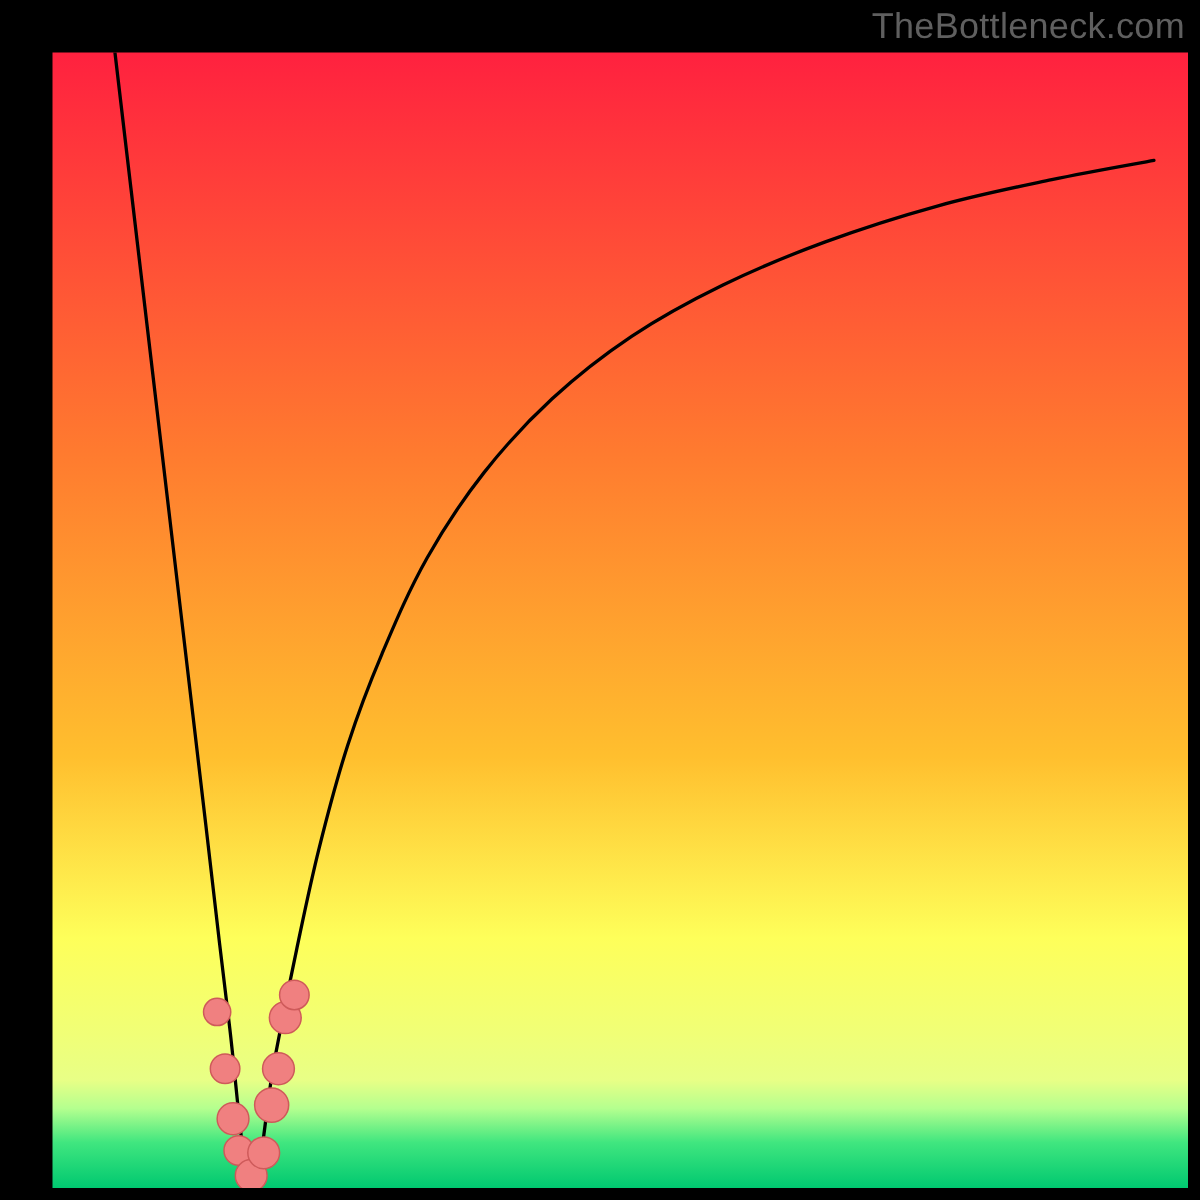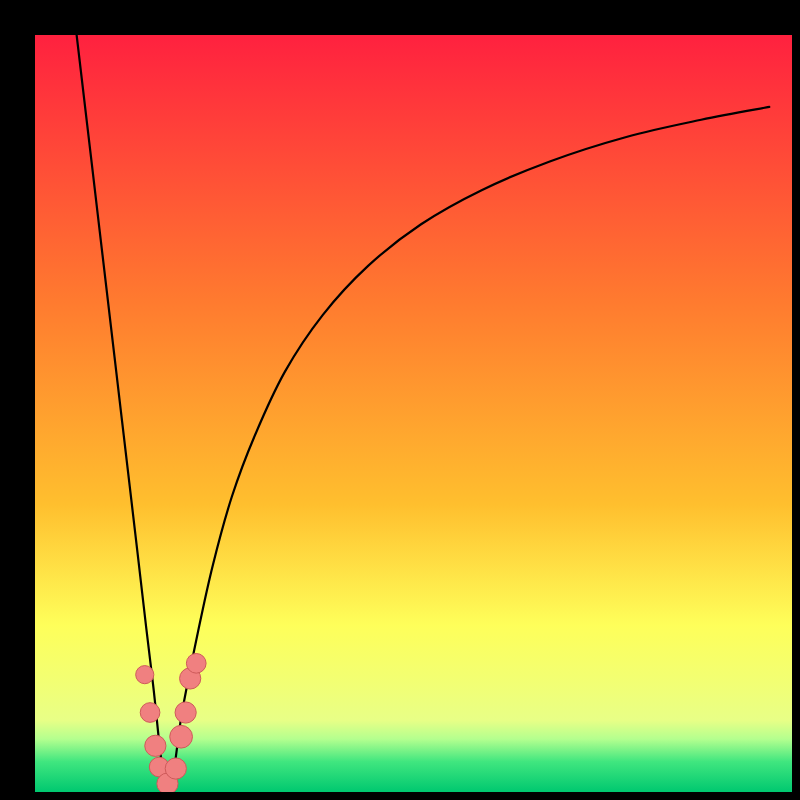--- a/index.html
+++ b/index.html
@@ -30,20 +30,21 @@
   svg {
     position: absolute;
     top: 0;
     left: 0;
   }
 </style>
 </head>
 <body>
 
 <div class="outer">
+  <div class="watermark">TheBottleneck.com</div>
   <svg id="svg" width="800" height="800" viewBox="0 0 800 800">
       <defs>
         <linearGradient id="bg" x1="0" y1="0" x2="0" y2="1">
           <stop offset="0%" stop-color="#ff213f"></stop>
           <stop offset="35%" stop-color="#ff7a2f"></stop>
           <stop offset="62%" stop-color="#ffbf2e"></stop>
           <stop offset="78%" stop-color="#feff5a"></stop>
           <stop offset="86%" stop-color="#f1ff75"></stop>
           <stop offset="90.5%" stop-color="#e8ff86"></stop>
           <stop offset="93%" stop-color="#b4ff8f"></stop>

